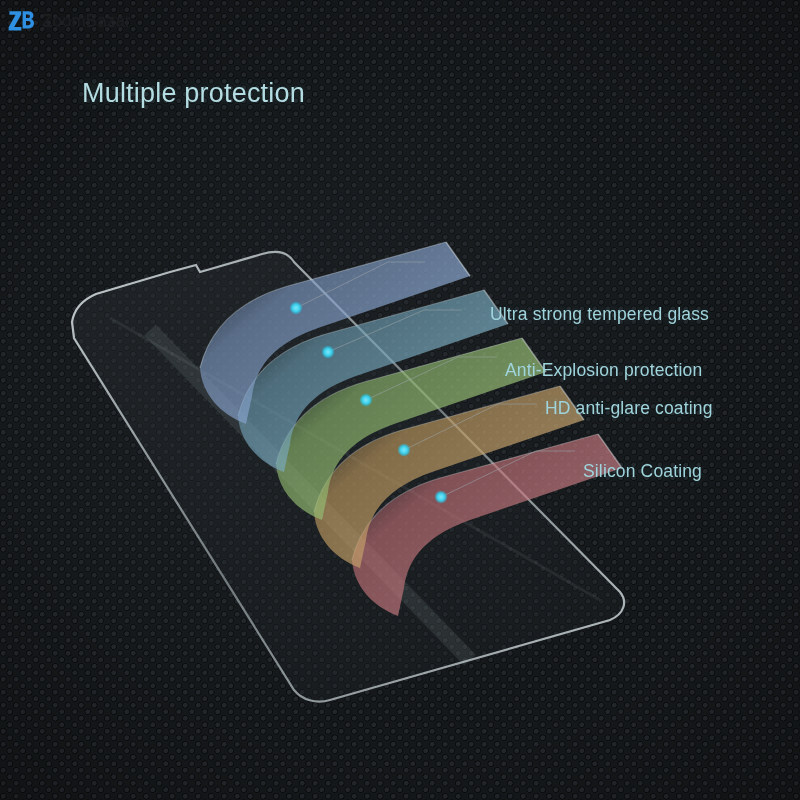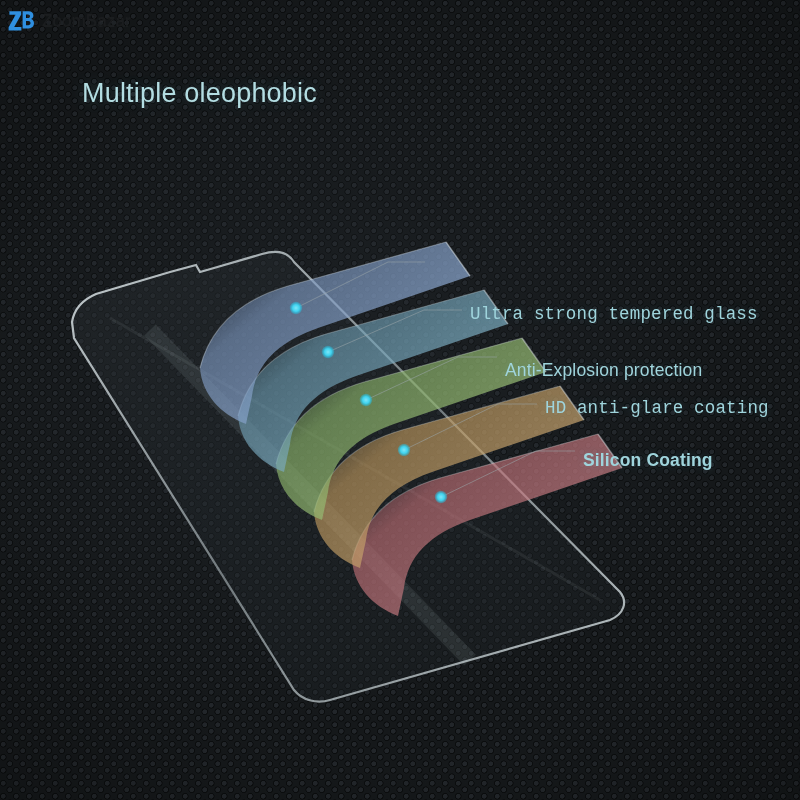--- a/index.html
+++ b/index.html
@@ -101,21 +101,21 @@
     <svg id="brand-mark" width="30" height="30" viewBox="0 0 30 30">
       <path d="M3.4 5.2 H15.2 L15.2 8.4 L8.2 21.0 L15.4 21.0 L15.4 24.6 H2.6 L2.6 21.2 L9.6 8.8 L3.4 8.8 Z" fill="#2f8fe0"></path>
       <path d="M16.6 5.2 H22.6 C25.7 5.2 27.4 6.9 27.4 9.4 C27.4 11.2 26.5 12.5 25.0 13.1
                C26.9 13.6 28.0 15.1 28.0 17.3 C28.0 20.4 25.9 22.4 22.4 22.4 H16.6 Z
                M20.0 8.4 V12.0 H22.1 C23.3 12.0 24.0 11.3 24.0 10.2 C24.0 9.1 23.3 8.4 22.1 8.4 Z
                M20.0 15.0 V19.2 H22.3 C23.7 19.2 24.5 18.4 24.5 17.1 C24.5 15.8 23.7 15.0 22.3 15.0 Z" fill="#2f8fe0"></path>
     </svg>
     <span id="brand-name">ZoomBazar</span>
   </div>
 
-  <div id="headline">Multiple oleophobic</div>
+  <div id="headline">Multiple protection</div>
 
   <svg id="artwork" width="800" height="800" viewBox="0 0 800 800">
     <defs>
 
       <linearGradient id="glassFill" x1="0" y1="0" x2="1" y2="1">
         <stop offset="0%" stop-color="#2b3034" stop-opacity="0.42"></stop>
         <stop offset="45%" stop-color="#232a2e" stop-opacity="0.30"></stop>
         <stop offset="100%" stop-color="#1c2124" stop-opacity="0.34"></stop>
       </linearGradient>
       <linearGradient id="glassEdge" x1="0" y1="0" x2="1" y2="1">
@@ -258,21 +258,21 @@
     <g>
       <circle cx="296" cy="308" r="6.2" fill="url(#dotGlow)"></circle>
       <circle cx="328" cy="352" r="6.2" fill="url(#dotGlow)"></circle>
       <circle cx="366" cy="400" r="6.2" fill="url(#dotGlow)"></circle>
       <circle cx="404" cy="450" r="6.2" fill="url(#dotGlow)"></circle>
       <circle cx="441" cy="497" r="6.2" fill="url(#dotGlow)"></circle>
     </g>
   </svg>
 
 
-  <div class="callout" style="left:470px; top:304px;font-family:Liberation Mono, monospace;">Ultra strong tempered glass</div>
+  <div class="callout" style="left:490px; top:304px;">Ultra strong tempered glass</div>
 
   <div class="callout" style="left:505px; top:351px;margin-top:9px;">Anti-Explosion protection</div>
 
-  <div class="callout" style="left:545px; top:398px;font-family:Liberation Mono, monospace;">HD anti-glare coating</div>
-
-  <div class="callout" style="left:583px; top:450px;font-weight:bold;">Silicon Coating</div>
+  <div class="callout" style="left:545px; top:398px;">HD anti-glare coating</div>
+
+  <div class="callout" style="left:583px; top:461px;">Silicon Coating</div>
 
 </div>
 
 </body></html>

